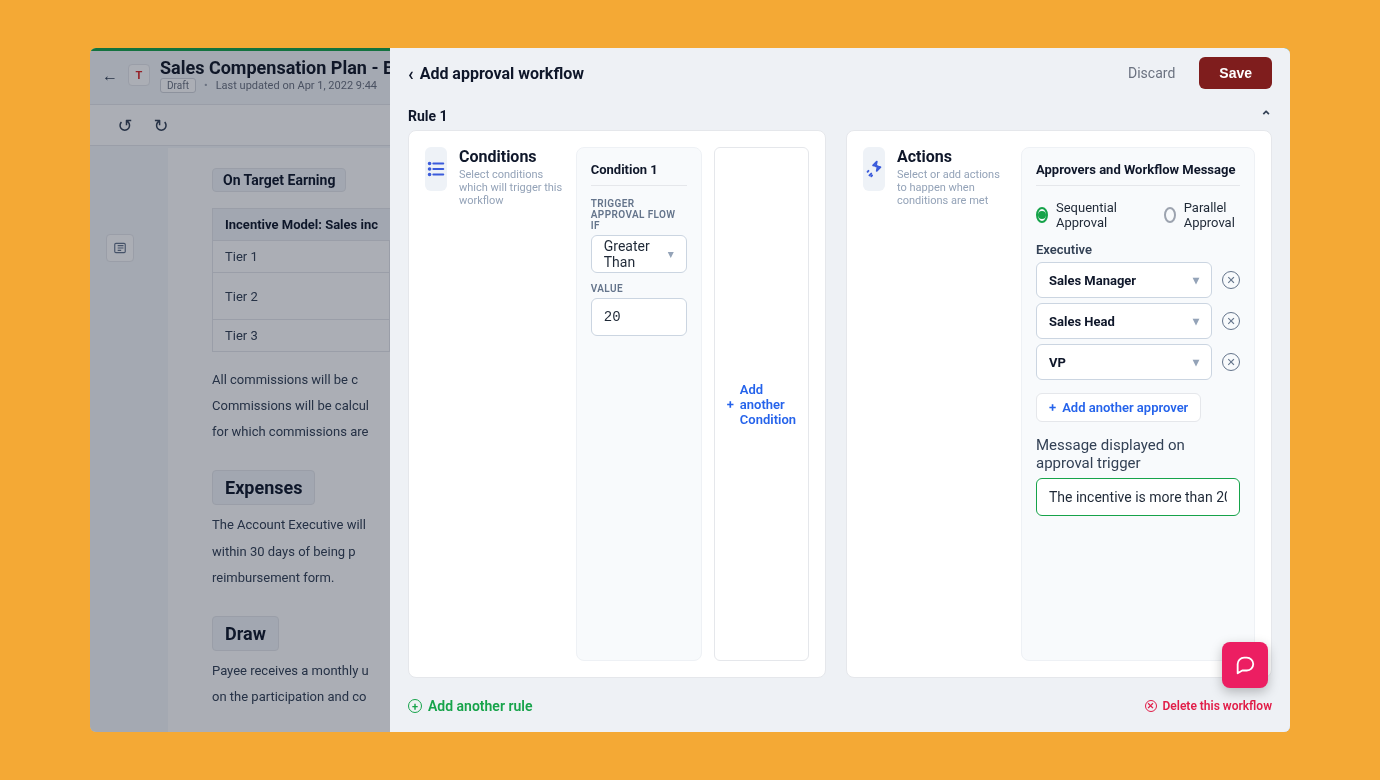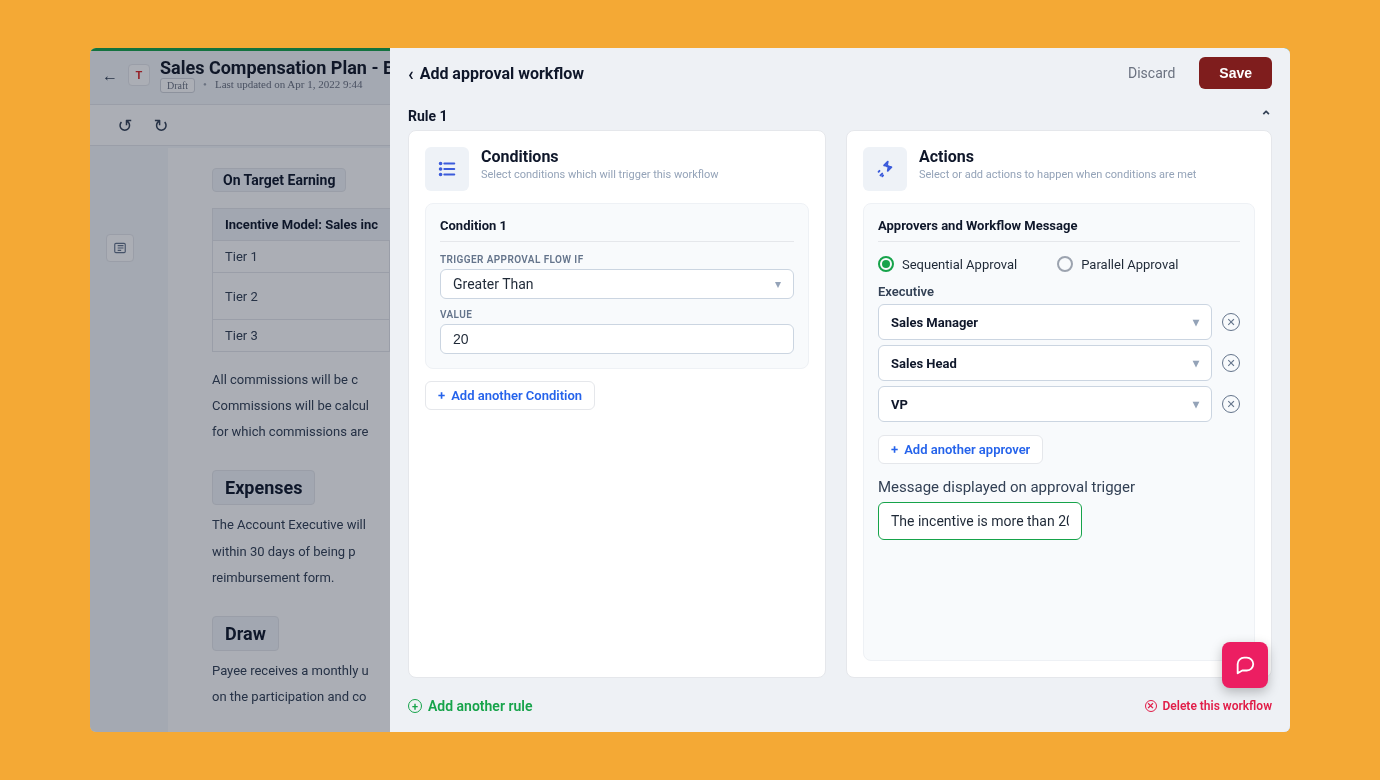--- a/index.html
+++ b/index.html
@@ -42,21 +42,21 @@
     background: #fff;
     border: 1px solid #e5e7eb;
     border-radius: 4px;
     color: #dc2626;
     font-size: 11px;
     font-weight: 700;
     display: flex; align-items:center; justify-content:center;
   }
   .doc-title-col { display:flex; flex-direction:column; }
   .doc-title { font-size: 18px; font-weight:700; color:#111827; }
-  .doc-subrow { display:flex; gap:8px; font-size:11px; color:#6b7280;font-family:Liberation Serif, serif; }
+  .doc-subrow { display:flex; align-items:center; gap:8px; font-size:11px; color:#6b7280; }
   .draft-pill { border:1px solid #d1d5db; background:#fff; border-radius:3px; padding:1px 6px; font-size:10px; color:#6b7280; }
   .dot { color:#9ca3af; }
   .toolbar2 {
     position: absolute;
     top: 56px; left:0; right:0;
     height: 42px;
     background:#fff;
     border-top:1px solid #e5e7eb;
     border-bottom:1px solid #e5e7eb;
     display:flex; align-items:center; gap:18px;
@@ -157,21 +157,20 @@
     gap:20px;
     padding: 0 18px 12px 18px;
     flex:1;
   }
   .card {
     background:#fff;
     border-radius:8px;
     border:1px solid #e5e7eb;
     padding:16px;
     display:flex;
-    flex-direction:column;
     gap:12px;
   }
   .card.conditions { width: 418px; }
   .card.actions { flex:1; }
   .card-head { display:flex; gap:12px; align-items:flex-start; }
   .icon-chip {
     width:44px;height:44px;
     background:#eef2f7;
     border-radius:6px;
     display:flex;align-items:center;justify-content:center;
@@ -193,31 +192,31 @@
   }
   .field-label {
     font-size:10px;
     letter-spacing:0.04em;
     color:#64748b;
     font-weight:600;
     margin: 10px 0 4px 0;
   }
   .select, .text-input {
     width:100%;
-    height:30px;
+    height:38px;
     border:1px solid #cbd5e1;
     border-radius:6px;
     background:#fff;
     padding: 0 12px;
     font-size:14px;
     color:#1f2937;
     display:flex; align-items:center; justify-content:space-between;
   }
   .text-input { outline:none; }
-  input.text-input { font-family:Liberation Sans, sans-serif; }
+  input.text-input { font-family:Liberation Mono, monospace; }
   .chev-down-small { color:#94a3b8; font-size:12px; }
   .add-link {
     color:#2563eb;
     font-size:13px;
     font-weight:600;
     display:flex; align-items:center; gap:6px;
     cursor:pointer;
   }
   .add-link-boxed {
     display:inline-flex;

